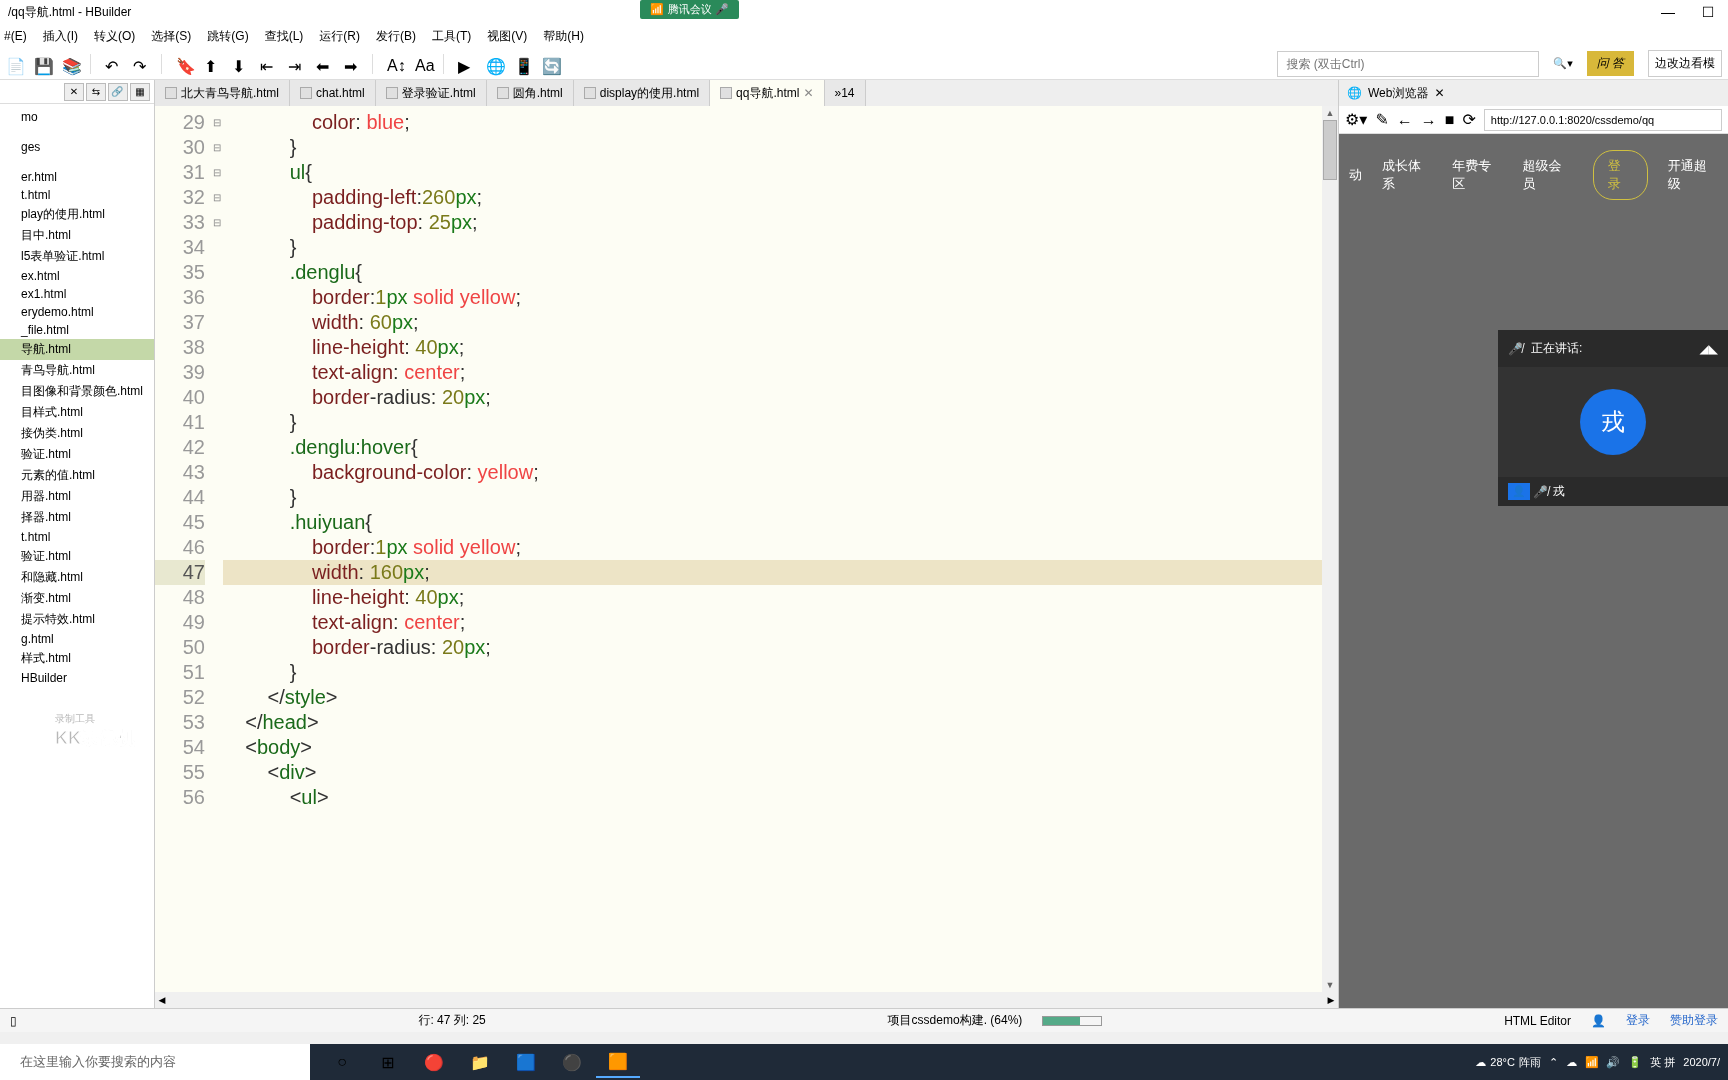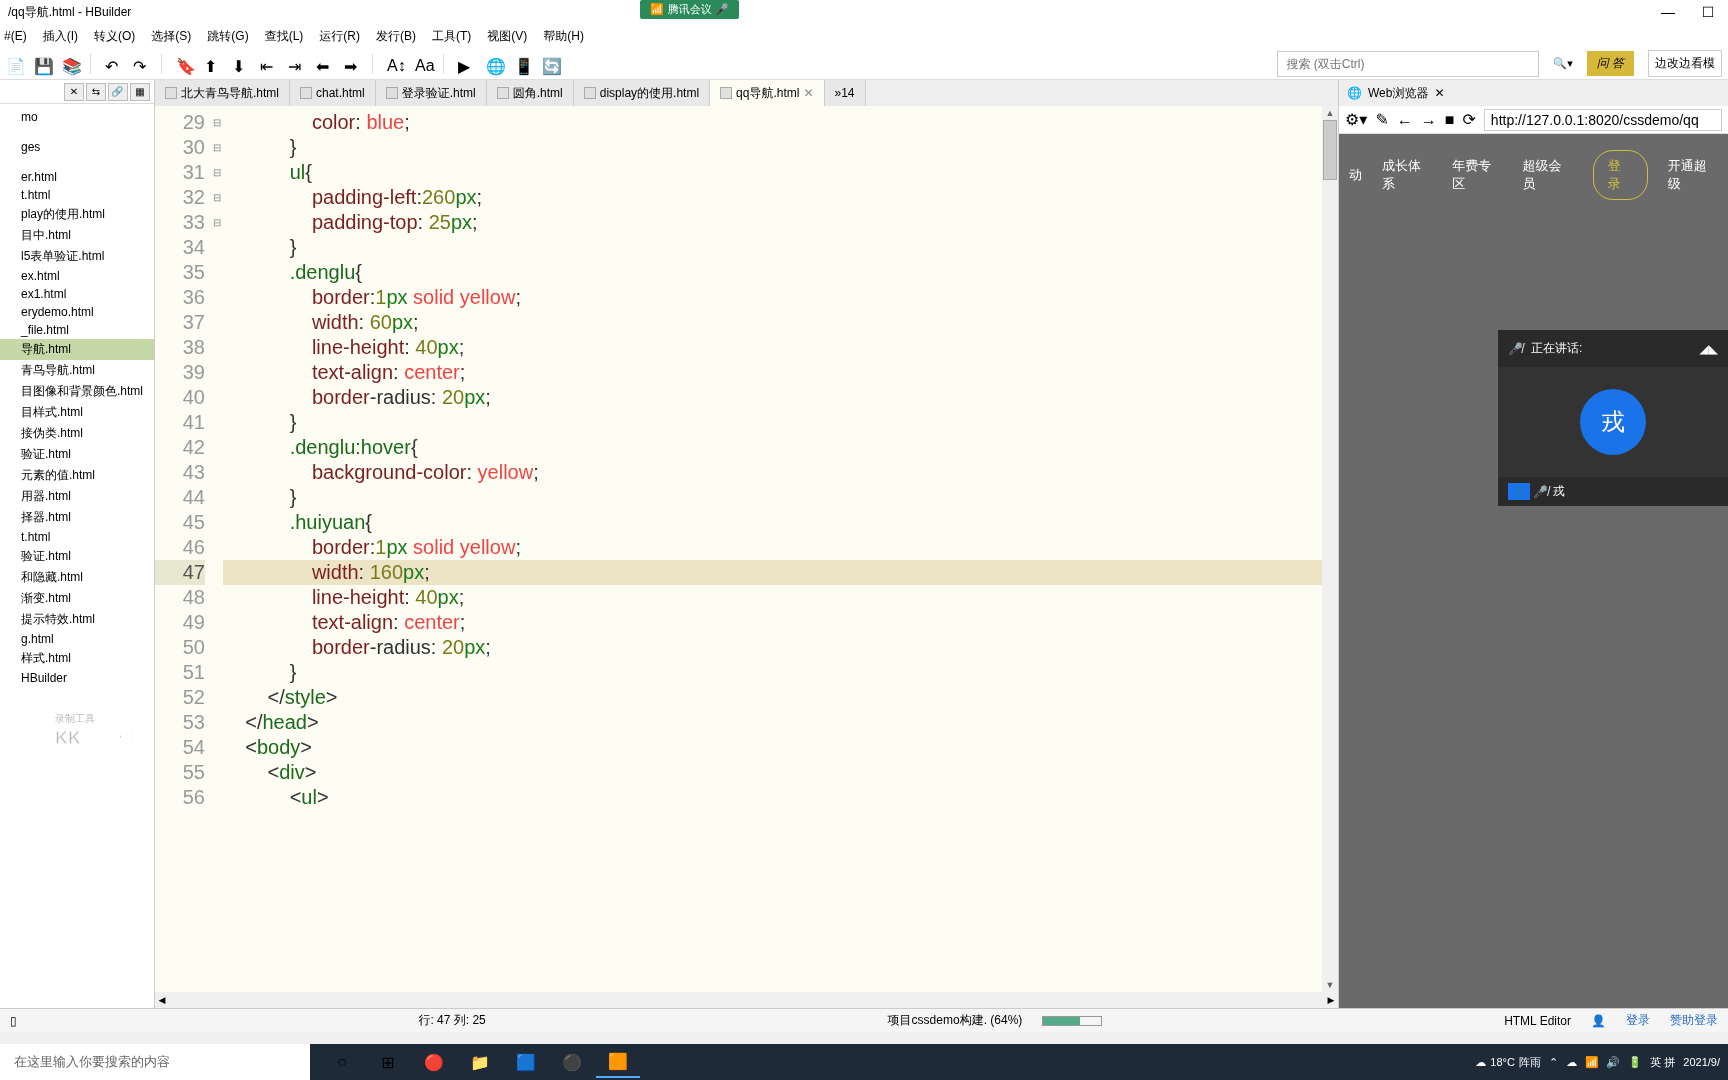--- a/index.html
+++ b/index.html
@@ -56,42 +56,42 @@
 .scrollbar-v .thumb { position: absolute; top: 14px; width: 14px; left: 1px; height: 60px; background: #ccc; border: 1px solid #aaa; }
 .scrollbar-v .arrow { height: 14px; display: flex; align-items: center; justify-content: center; font-size: 9px; color: #666; }
 .scrollbar-h { height: 16px; background: #f0f0f0; display: flex; }
 .scrollbar-h .arrow { width: 14px; display: flex; align-items: center; justify-content: center; font-size: 9px; }
 .scrollbar-h .track { flex: 1; position: relative; }
 
 
 .browser { width: 390px; background: #fff; border-left: 1px solid #ccc; display: flex; flex-direction: column; }
 .browser-tab { height: 26px; background: #eee; display: flex; align-items: center; font-size: 12px; padding: 0 8px; gap: 6px; }
 .browser-toolbar { height: 28px; display: flex; align-items: center; padding: 0 6px; gap: 8px; border-bottom: 1px solid #ddd; }
-.url-bar { flex: 1; height: 22px; border: 1px solid #ccc; font-size: 14px; padding: 0 6px; display: flex; align-items: center; overflow: hidden; white-space: nowrap; }
+.url-bar { flex: 1; height: 22px; border: 1px solid #ccc; font-size: 11px; padding: 0 6px; display: flex; align-items: center; overflow: hidden; white-space: nowrap; }
 .preview { flex: 1; background: #6a6a6a; position: relative; }
 .nav-demo { display: flex; align-items: center; gap: 20px; color: #fff; font-size: 13px; padding: 16px 10px; }
 .nav-demo .login-pill { border: 1px solid #d0c040; border-radius: 20px; padding: 6px 14px; color: #d0c040; }
 
 
 .meeting-overlay { position: absolute; right: 0; top: 330px; width: 230px; background: #2a2a2a; color: #fff; font-size: 12px; }
 .meeting-header { padding: 10px; display: flex; align-items: center; gap: 8px; }
 .meeting-video { height: 110px; background: #333; display: flex; align-items: center; justify-content: center; position: relative; }
 .avatar-circle { width: 66px; height: 66px; border-radius: 50%; background: #1a73e8; display: flex; align-items: center; justify-content: center; font-size: 24px; }
 .meeting-footer { padding: 6px 10px; display: flex; align-items: center; gap: 4px; }
 .meeting-footer .badge { background: #1a73e8; padding: 2px 4px; font-size: 11px; }
 
 
 .statusbar { height: 24px; background: #f5f5f5; border-top: 1px solid #ccc; display: flex; align-items: center; font-size: 12px; padding: 0 10px; gap: 20px; }
 .statusbar .spacer { flex: 1; }
 .login-link { color: #2a6acc; }
 .sponsor-link { color: #2a6acc; margin-left: auto; }
 
 
 .taskbar { position: absolute; bottom: 0; left: 0; right: 0; height: 36px; background: #1f2a38; display: flex; align-items: center; }
-.taskbar .search { width: 310px; height: 36px; background: #fff; display: flex; align-items: center; padding: 0 14px; font-size: 13px; color: #666; }
+.taskbar .search { width: 310px; height: 36px; background: #fff; display: flex; align-items: center; padding: 0 20px; font-size: 13px; color: #666; }
 .taskbar .apps { display: flex; gap: 2px; margin-left: 10px; }
 .taskbar .app { width: 44px; height: 32px; display: flex; align-items: center; justify-content: center; }
 .taskbar .tray { margin-left: auto; display: flex; align-items: center; color: #fff; font-size: 11px; gap: 8px; padding: 0 8px; }
 .weather { display: flex; align-items: center; gap: 4px; }
 
 
 .watermark { position: absolute; left: 55px; bottom: 330px; font-size: 14px; color: #888; opacity: 0.6; pointer-events: none; }
 .watermark .t1 { font-size: 10px; }
 .watermark .t2 { font-size: 18px; font-weight: bold; -webkit-text-stroke: 1px #fff; }
 
@@ -386,24 +386,24 @@
     <div class="app">⊞</div>
     <div class="app">🔴</div>
     <div class="app">📁</div>
     <div class="app">🟦</div>
     <div class="app">⚫</div>
     <div class="app" style="border-bottom:2px solid #5af">🟧</div>
   </div>
   <div class="tray">
     <div class="weather">
       <span>☁</span>
-      <span>18°C</span>
+      <span>28°C</span>
       <span>阵雨</span>
     </div>
     <span>⌃</span>
     <span>☁</span>
     <span>📶</span>
     <span>🔊</span>
     <span>🔋</span>
     <span>英 拼</span>
-    <span>2021/9/</span>
+    <span>2020/7/</span>
   </div>
 </div>
 
 </body></html>

